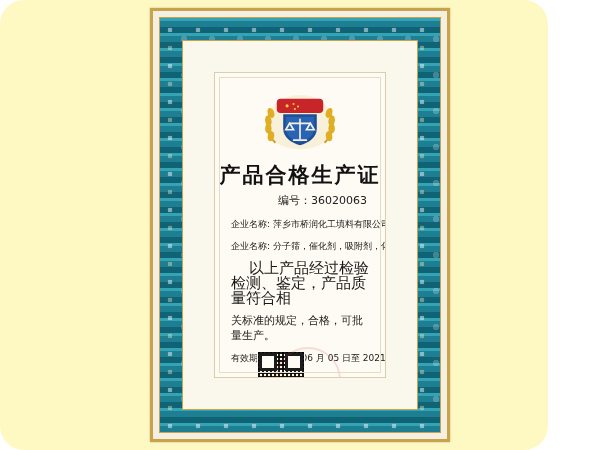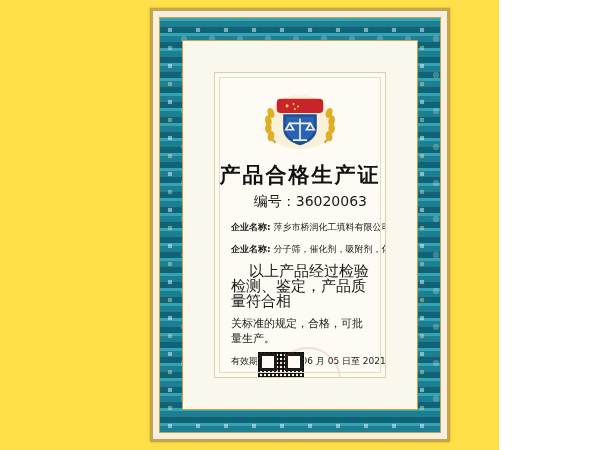--- a/index.html
+++ b/index.html
@@ -5,24 +5,25 @@
   html, body {
     margin: 0;
     padding: 0;
     width: 600px;
     height: 450px;
     background: #ffffff;
     font-family: "DejaVu Sans", sans-serif;
   }
   #stage {
     position: relative;
-    width: 499px;
+    width: 548px;
     height: 450px;
-    background: #fde047;
+    background: #fef9c3;
     overflow: hidden;
+    border-radius: 24px;
   }
 
   
   .cert {
     position: absolute;
     left: 150px;
     top: 8px;
     width: 300px;
     height: 434px;
     background: #f3efe2;
@@ -111,31 +112,31 @@
   .body {
     position: absolute;
     top: 120px;
     left: 16px;
     right: 14px;
     font-family: "DejaVu Sans", sans-serif;
     color: #1a1a1a;
   }
   .row-no {
     text-align: right;
-    font-size: 14px;
+    font-size: 11px;
     margin-bottom: 9px;
     padding-right: 4px;
   }
   .row {
     font-size: 9px;
     line-height: 15px;
     margin-bottom: 7px;
     white-space: nowrap;
   }
-  .row .lbl { font-weight: bold; }
+  .row .lbl { font-weight: normal; }
   .para {
     font-size: 15px;
     line-height: 15px;
     margin-bottom: 7px;
     text-indent: 18px;
   }
   .para2 {
     font-size: 11px;
     line-height: 15px;
     margin-bottom: 8px;

